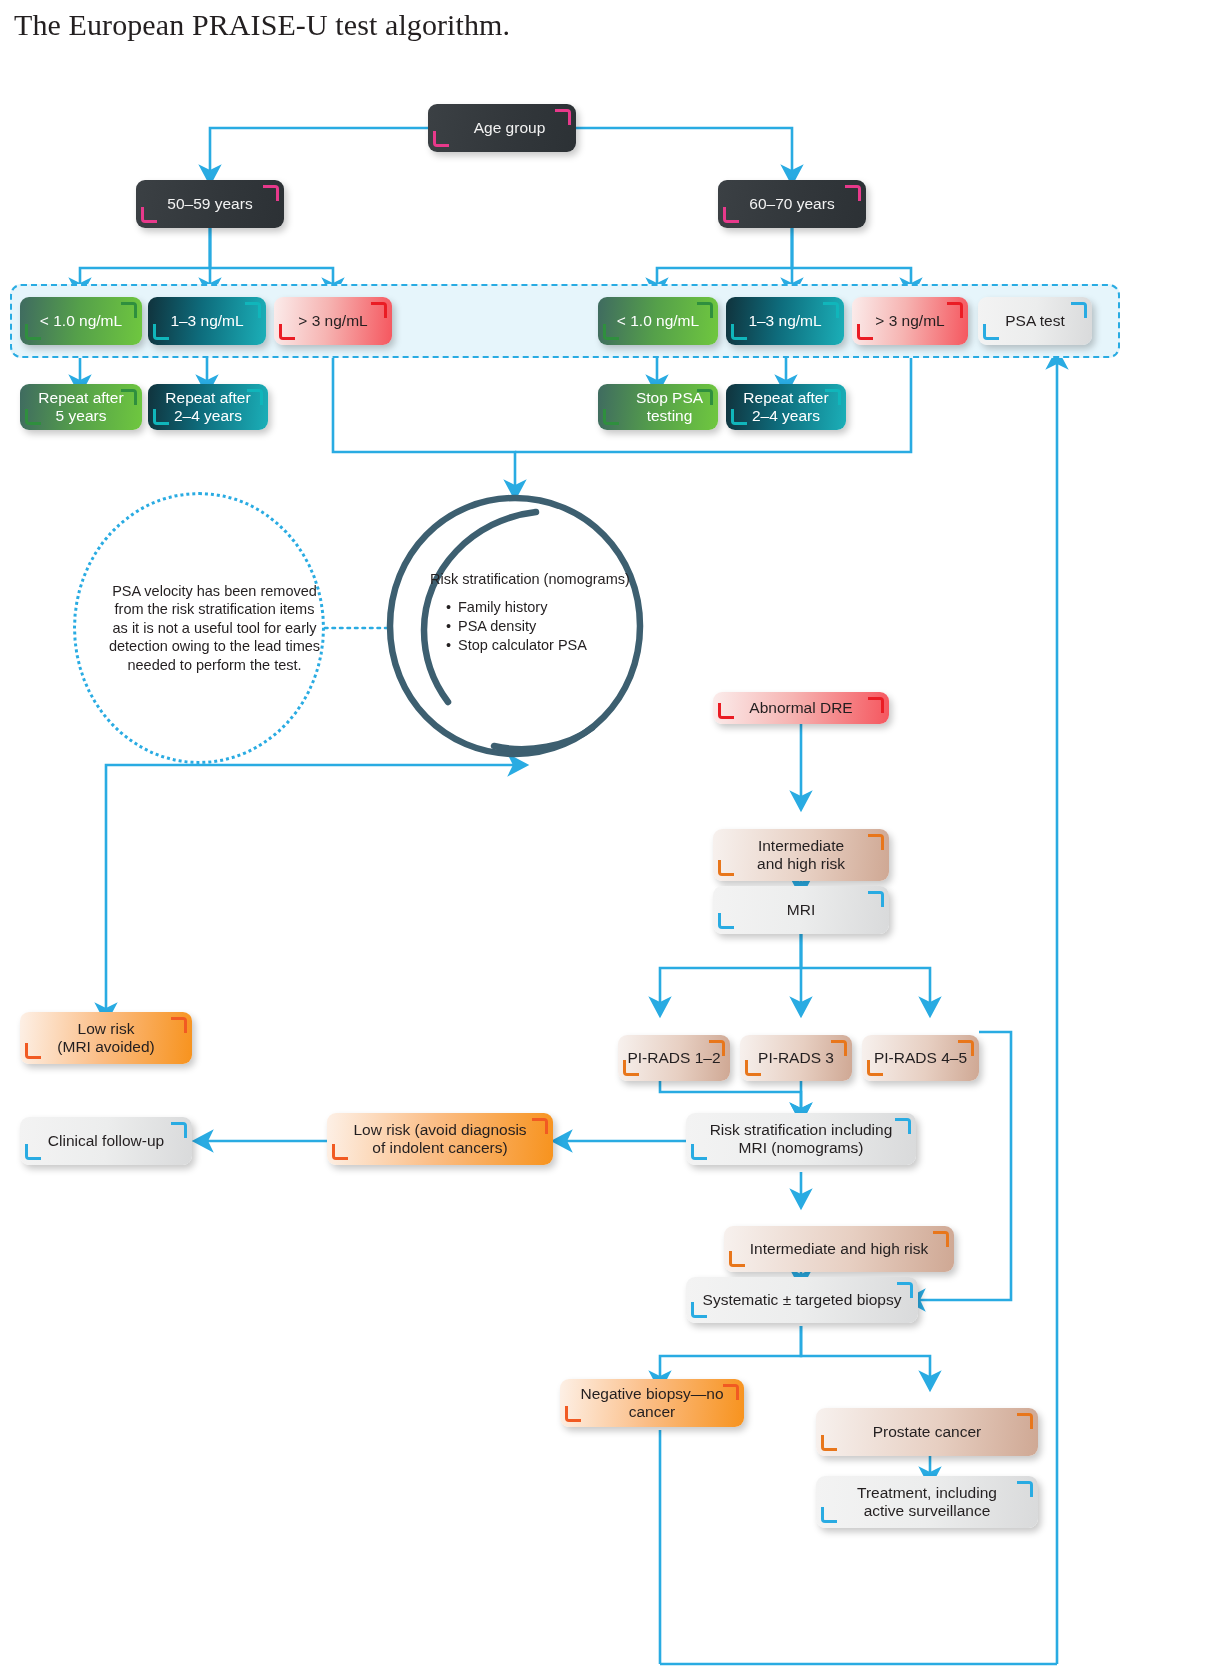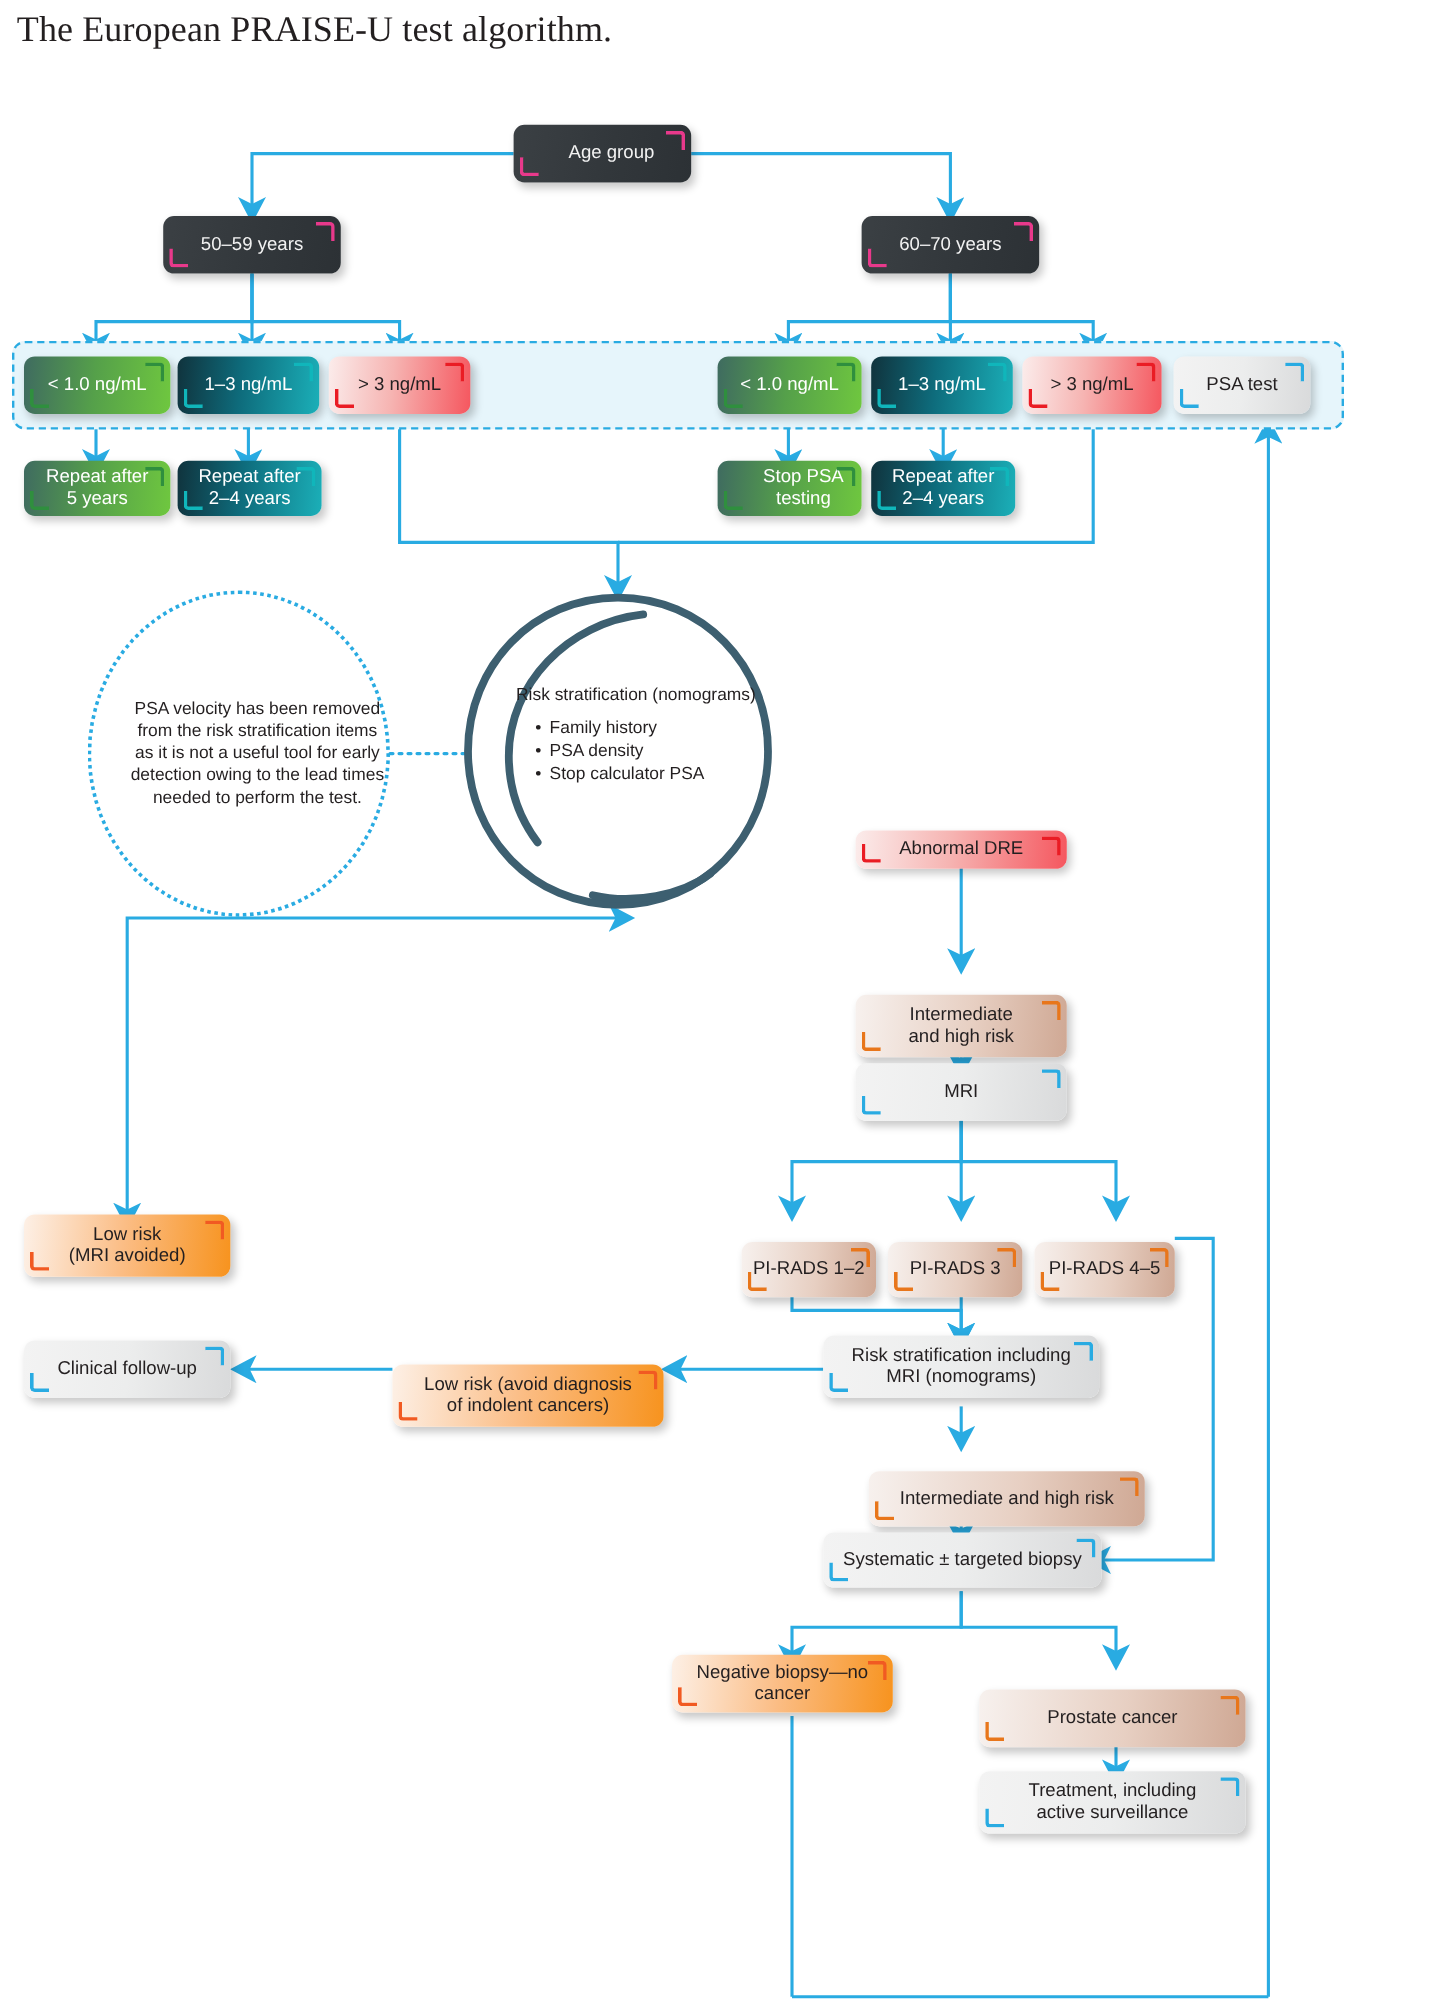--- a/index.html
+++ b/index.html
@@ -257,21 +257,21 @@
     <span class="txt">
       <span>Low risk</span><br>
       <span>(MRI avoided)</span>
     </span>
   </div>
 
   <div class="node greyb" style="left:20px; top:1117px; width:172px; height:48px;">
     <span class="txt">Clinical follow-up</span>
   </div>
 
-  <div class="node orange" style="left:327px; top:1113px; width:226px; height:52px;margin-top:24px;">
+  <div class="node orange" style="left:327px; top:1113px; width:226px; height:52px;">
     <span class="txt">
       <span>Low risk (avoid diagnosis</span><br>
       <span>of indolent cancers)</span>
     </span>
   </div>
 
   <div class="node greyb" style="left:686px; top:1113px; width:230px; height:52px;">
     <span class="txt">
       <span>Risk stratification including</span><br>
       <span>MRI (nomograms)</span>

